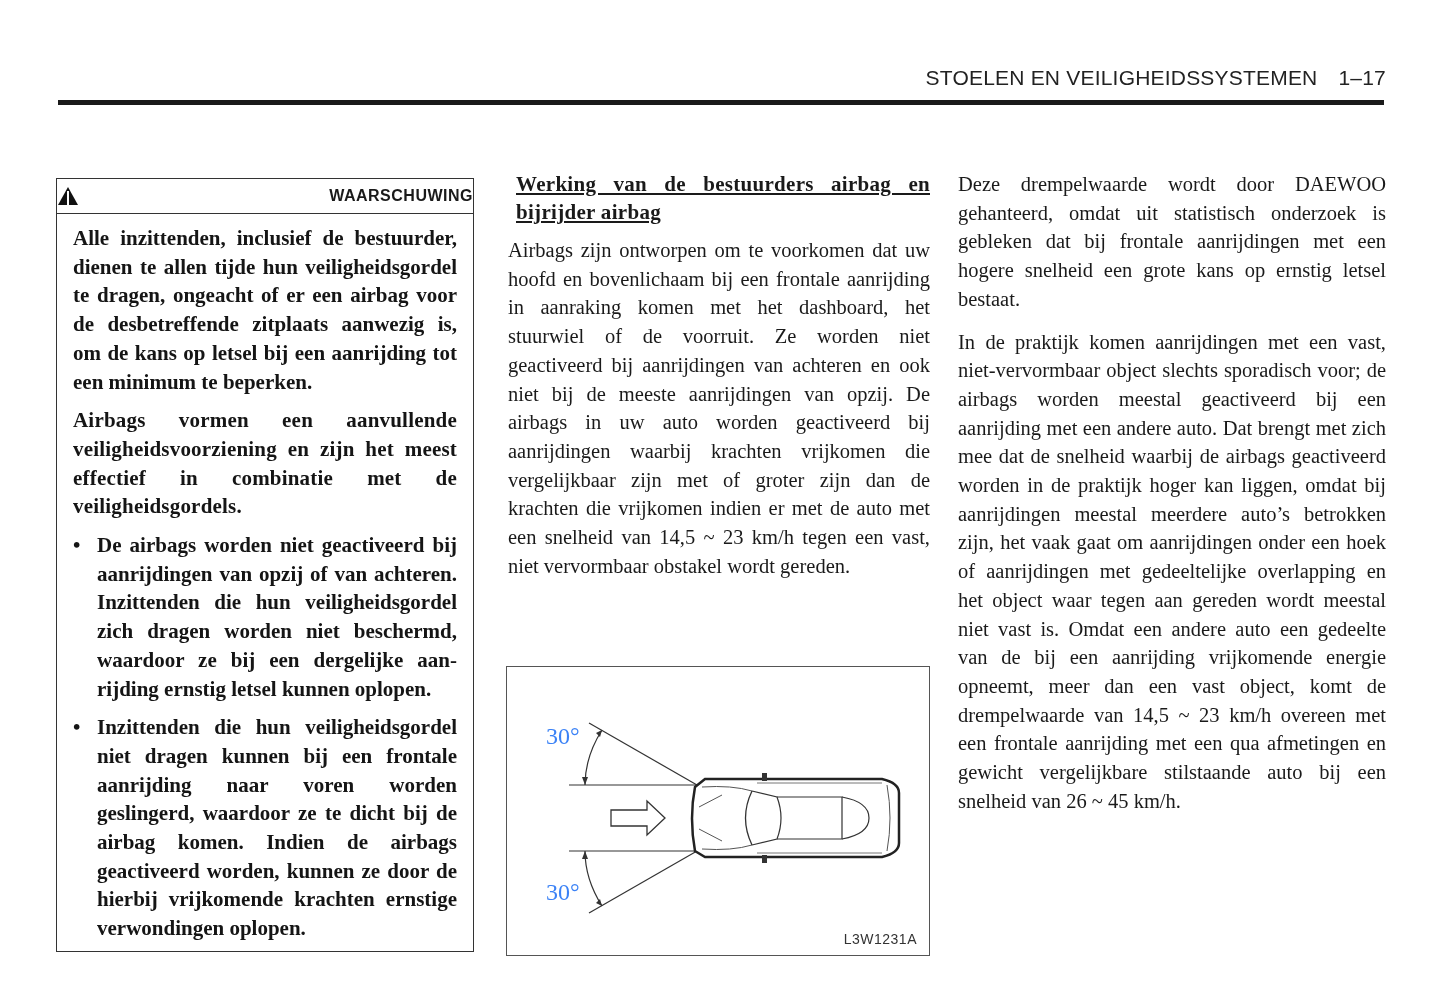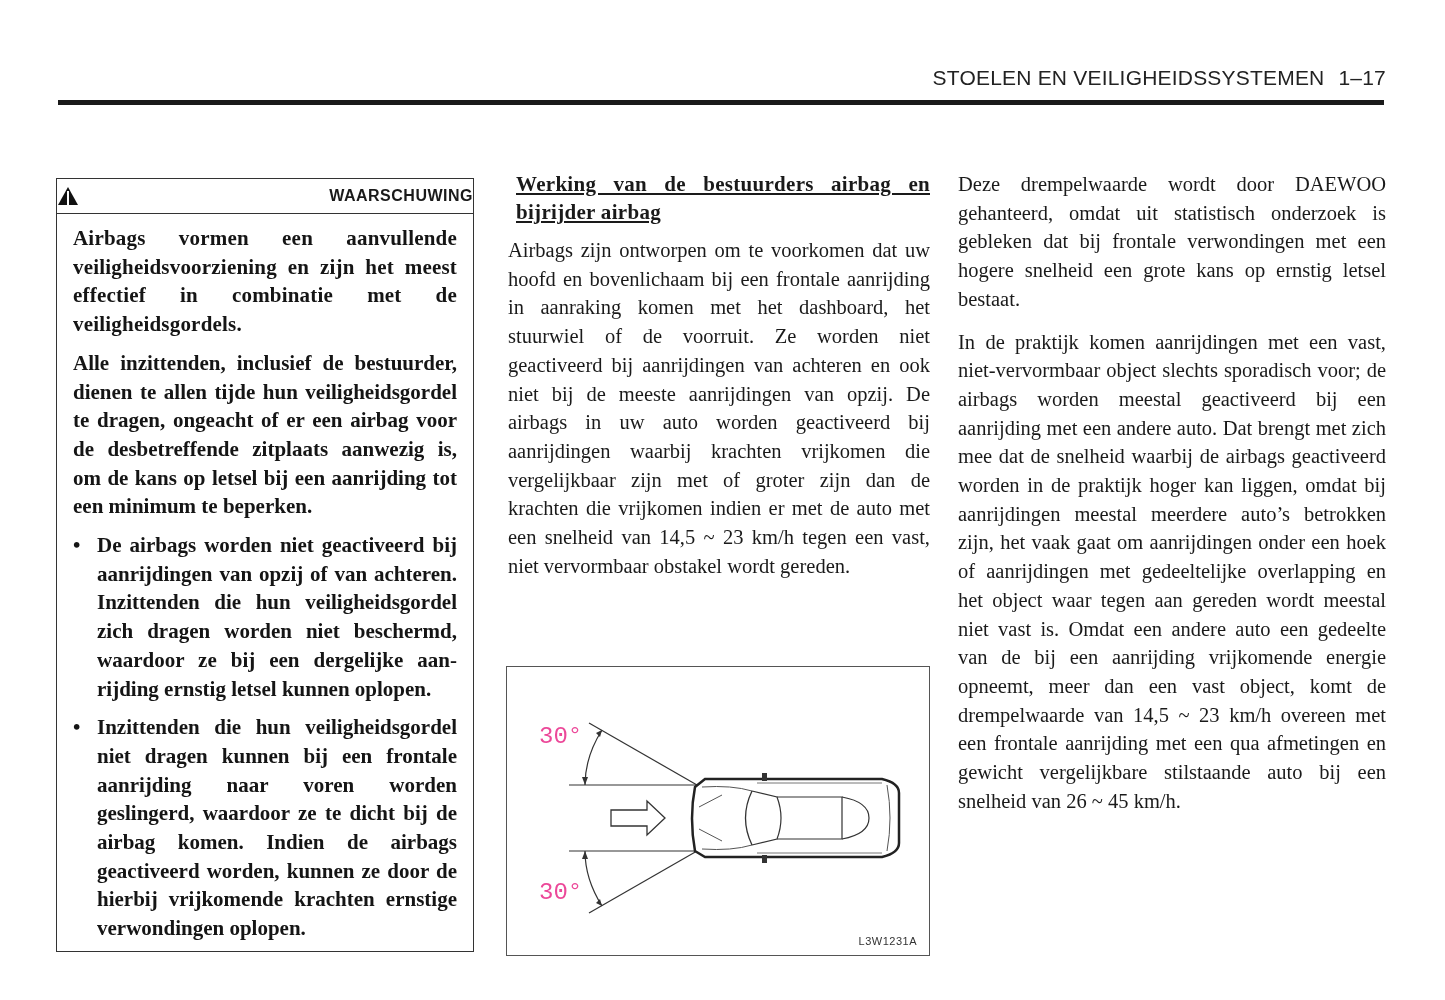--- a/index.html
+++ b/index.html
@@ -3,21 +3,21 @@
   <meta charset="utf-8">
   <style>
     html, body { margin: 0; padding: 0; background: #ffffff; }
     body { width: 1445px; height: 1000px; position: relative; overflow: hidden; color: #1a1a1a; }
 
     .running-head {
       position: absolute; left: 920px; top: 66px; width: 466px;
       text-align: right;
       font-family: "Liberation Sans", sans-serif; font-size: 21px; letter-spacing: 0.2px; color: #222;
     }
-    .running-head .pg { margin-left: 14px; }
+    .running-head .pg { margin-left: 21px; }
     .head-rule {
       position: absolute; left: 58px; top: 100px; width: 1326px; height: 5px; background: #1a1a1a;
     }
 
     
     .warn-box {
       position: absolute; left: 56px; top: 178px; width: 418px; height: 774px;
       border: 1.5px solid #333; box-sizing: border-box;
     }
     .warn-head {
@@ -48,27 +48,27 @@
     .body-text {
       font-size: 20.5px; line-height: 28.7px; text-align: justify; margin: 0;
     }
 
     .figure {
       position: absolute; left: 506px; top: 666px; width: 424px; height: 290px;
       border: 1px solid #555; box-sizing: border-box;
     }
     .figure svg { position: absolute; left: 0; top: 0; }
     .fig-label-top, .fig-label-bot {
-      position: absolute; font-family: Liberation Mono, monospace; font-size: 24px; color: #ec4899;
+      position: absolute; font-family: Liberation Serif, serif; font-size: 24px; color: #3b82f6; margin-left: 7px;
     }
     .fig-label-top { left: 32px; top: 56px; }
     .fig-label-bot { left: 32px; top: 212px; }
     .fig-code {
       position: absolute; right: 12px; bottom: 8px;
-      font-family: "Liberation Sans", sans-serif; font-size: 11px; letter-spacing: 0.5px; color: #333;
+      font-family: "Liberation Sans", sans-serif; font-size: 14px; letter-spacing: 0.5px; color: #333;
     }
 
     
     .right-col {
       position: absolute; left: 958px; top: 170px; width: 428px;
       font-family: "Liberation Serif", serif; color: #1a1a1a;
     }
     .right-col .body-text { margin-bottom: 14px; }
   </style>
 </head>
@@ -81,22 +81,22 @@
 
 <div class="warn-box">
   <div class="warn-head">
     <svg width="22" height="20" viewBox="0 0 22 20">
       <polygon points="11,1 21,19 1,19" fill="#111"></polygon>
       <rect x="10" y="5" width="2" height="14" fill="#fff"></rect>
     </svg>
     <span>WAARSCHUWING</span>
   </div>
   <div class="warn-body">
+    <p>Alle inzittenden, inclusief de bestuurder, dienen te allen tijde hun veiligheidsgordel te dragen, ongeacht of er een airbag voor de desbetreffende zitplaats aanwezig is, om de kans op letsel bij een aanrijding tot een minimum te beperken.</p>
     <p style="letter-spacing:0.2px">Airbags vormen een aanvullende veiligheidsvoorziening en zijn het meest effectief in combinatie met de veiligheidsgordels.</p>
-    <p>Alle inzittenden, inclusief de bestuurder, dienen te allen tijde hun veiligheidsgordel te dragen, ongeacht of er een airbag voor de desbetreffende zitplaats aanwezig is, om de kans op letsel bij een aanrijding tot een minimum te beperken.</p>
     <ul>
       <li>
         <span class="bullet">•</span>
         <span>De airbags worden niet geactiveerd bij aanrijdingen van opzij of van achteren. Inzittenden die hun veiligheidsgordel zich dragen worden niet beschermd, waardoor ze bij een dergelijke aan-rijding ernstig letsel kunnen oplopen.</span>
       </li>
       <li>
         <span class="bullet">•</span>
         <span>Inzittenden die hun veiligheidsgordel niet dragen kunnen bij een frontale aanrijding naar voren worden geslingerd, waardoor ze te dicht bij de airbag komen. Indien de airbags geactiveerd worden, kunnen ze door de hierbij vrijkomende krachten ernstige verwondingen oplopen.</span>
       </li>
     </ul>
@@ -147,15 +147,15 @@
     <rect x="255" y="188" width="5" height="8" fill="#333"></rect>
 
     <path d="M 380 118 Q 386 151 380 184" fill="none" stroke="#555" stroke-width="1"></path>
   </svg>
   <span class="fig-label-top">30°</span>
   <span class="fig-label-bot">30°</span>
   <span class="fig-code">L3W1231A</span>
 </div>
 
 <div class="right-col">
-  <p class="body-text">Deze drempelwaarde wordt door DAEWOO gehanteerd, omdat uit statistisch onderzoek is gebleken dat bij frontale verwondingen met een hogere snelheid een grote kans op ernstig letsel bestaat.</p>
+  <p class="body-text">Deze drempelwaarde wordt door DAEWOO gehanteerd, omdat uit statistisch onderzoek is gebleken dat bij frontale aanrijdingen met een hogere snelheid een grote kans op ernstig letsel bestaat.</p>
   <p class="body-text">In de praktijk komen aanrijdingen met een vast, niet-vervormbaar object slechts sporadisch voor; de airbags worden meestal geactiveerd bij een aanrijding met een andere auto. Dat brengt met zich mee dat de snelheid waarbij de airbags geactiveerd worden in de praktijk hoger kan liggen, omdat bij aanrijdingen meestal meerdere auto’s betrokken zijn, het vaak gaat om aanrijdingen onder een hoek of aanrijdingen met gedeeltelijke overlapping en het object waar tegen aan gereden wordt meestal niet vast is. Omdat een andere auto een gedeelte van de bij een aanrijding vrijkomende energie opneemt, meer dan een vast object, komt de drempelwaarde van 14,5 ~ 23 km/h overeen met een frontale aanrijding met een qua afmetingen en gewicht vergelijkbare stilstaande auto bij een snelheid van 26 ~ 45 km/h.</p>
 </div>
 
 </body></html>

